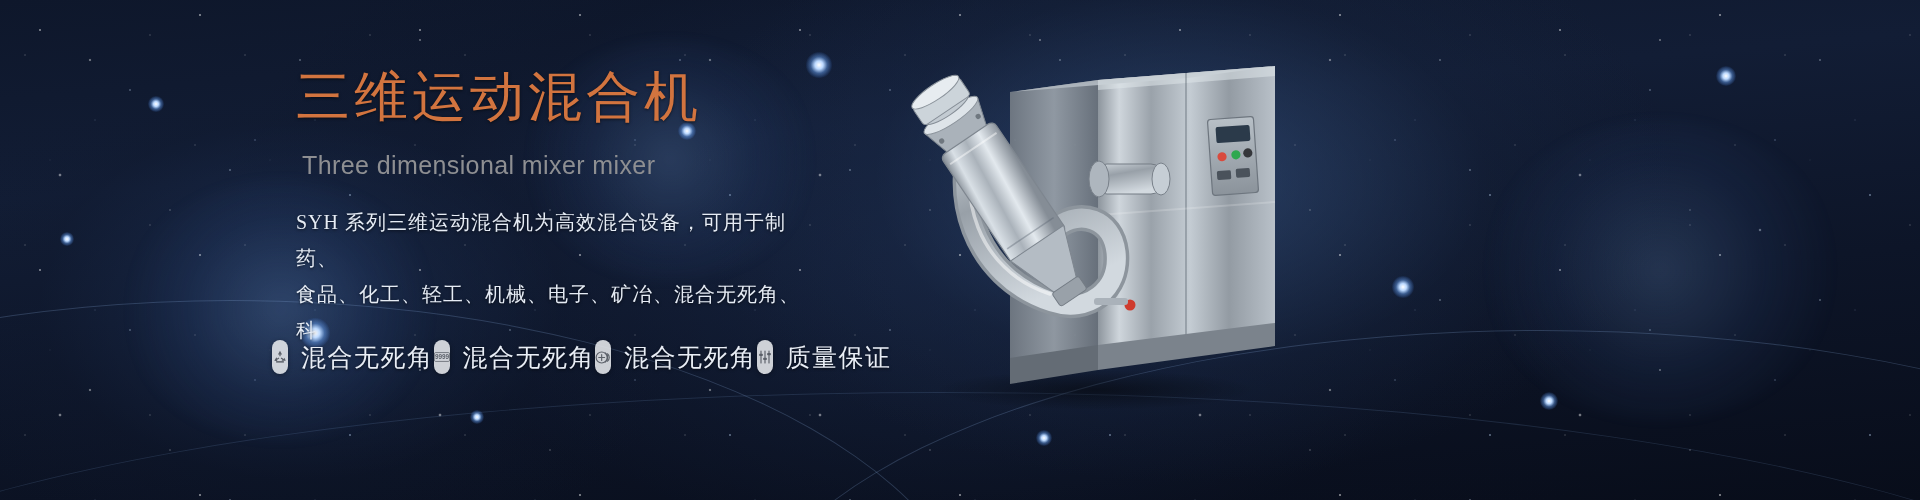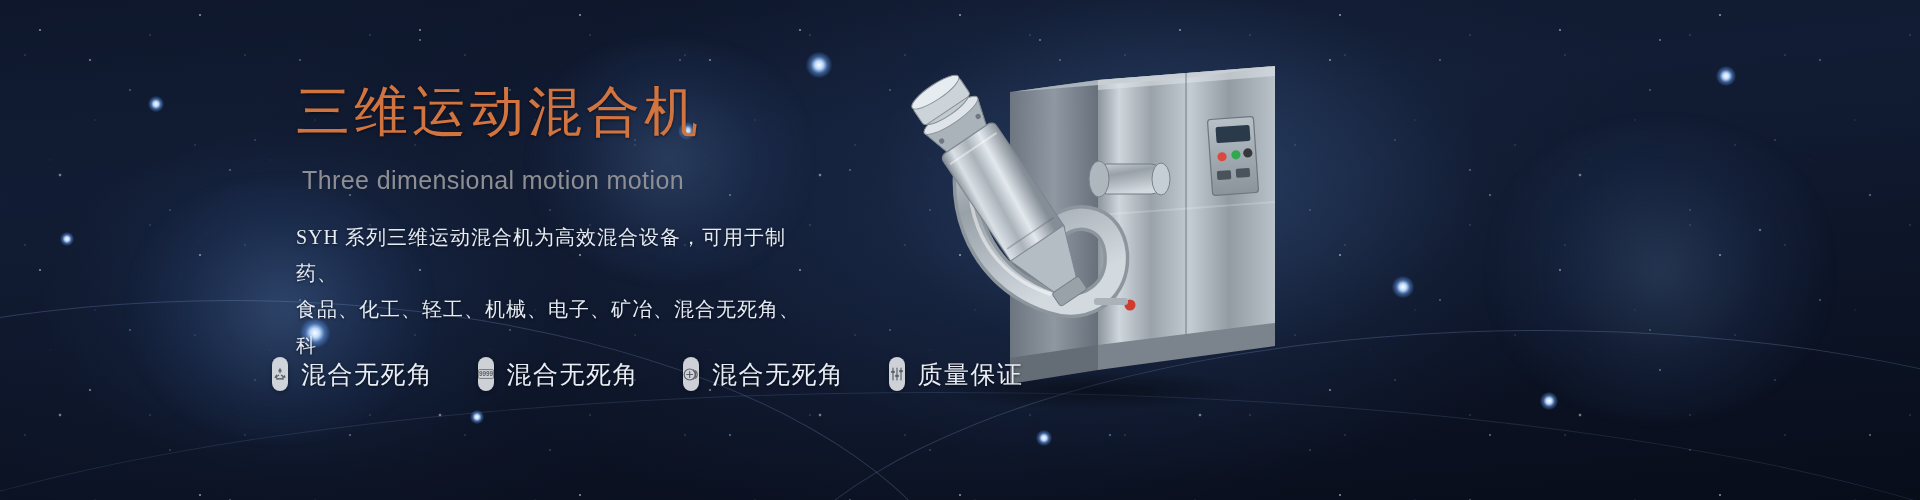--- a/index.html
+++ b/index.html
@@ -79,21 +79,20 @@
     background: transparent;
     pointer-events: none;
   }
 
   
   .text-block {
     position: absolute;
     left: 296px;
     top: 66px;
     width: 620px;
-    margin-top: 15px;
   }
   .title {
     font-family: "Liberation Serif", serif;
     font-size: 54px;
     line-height: 62px;
     letter-spacing: 4px;
     color: #d2743f;
     margin: 0;
     font-weight: normal;
     text-shadow: 0 1px 3px rgba(0,0,0,0.55);
@@ -118,24 +117,23 @@
     margin: 22px 0 0 0;
     width: 510px;
     text-shadow: 0 1px 3px rgba(0,0,0,0.6);
   }
   .desc-line { display: block; }
 
   
   .features {
     position: absolute;
     left: 272px;
-    top: 357px;
+    top: 340px;
     display: flex;
     align-items: center;
-    gap: 44px;
   }
   .feature {
     display: flex;
     align-items: center;
     gap: 13px;
   }
   .feature-icon {
     width: 16px;
     height: 34px;
     border-radius: 17px;
@@ -285,21 +283,21 @@
         <circle cx="150" cy="74" r="2.6" fill="#6f777f"></circle>
       </g>
 
       <circle cx="250" cy="265" r="5.5" fill="#cf3b2e"></circle>
       <rect x="214" y="258" width="34" height="7" rx="3" fill="#aab2ba"></rect>
     </svg>
   </div>
 
   <div class="text-block">
     <h1 class="title">三维运动混合机</h1>
-    <div class="subtitle">Three dimensional motion motion</div>
+    <div class="subtitle">Three dimensional mixer mixer</div>
     <p class="desc">
       <span class="desc-line">SYH 系列三维运动混合机为高效混合设备，可用于制药、</span>
       <span class="desc-line">食品、化工、轻工、机械、电子、矿冶、混合无死角、科</span>
     </p>
   </div>
 
   <div class="features">
 
     <div class="feature">
       <span class="feature-icon">

